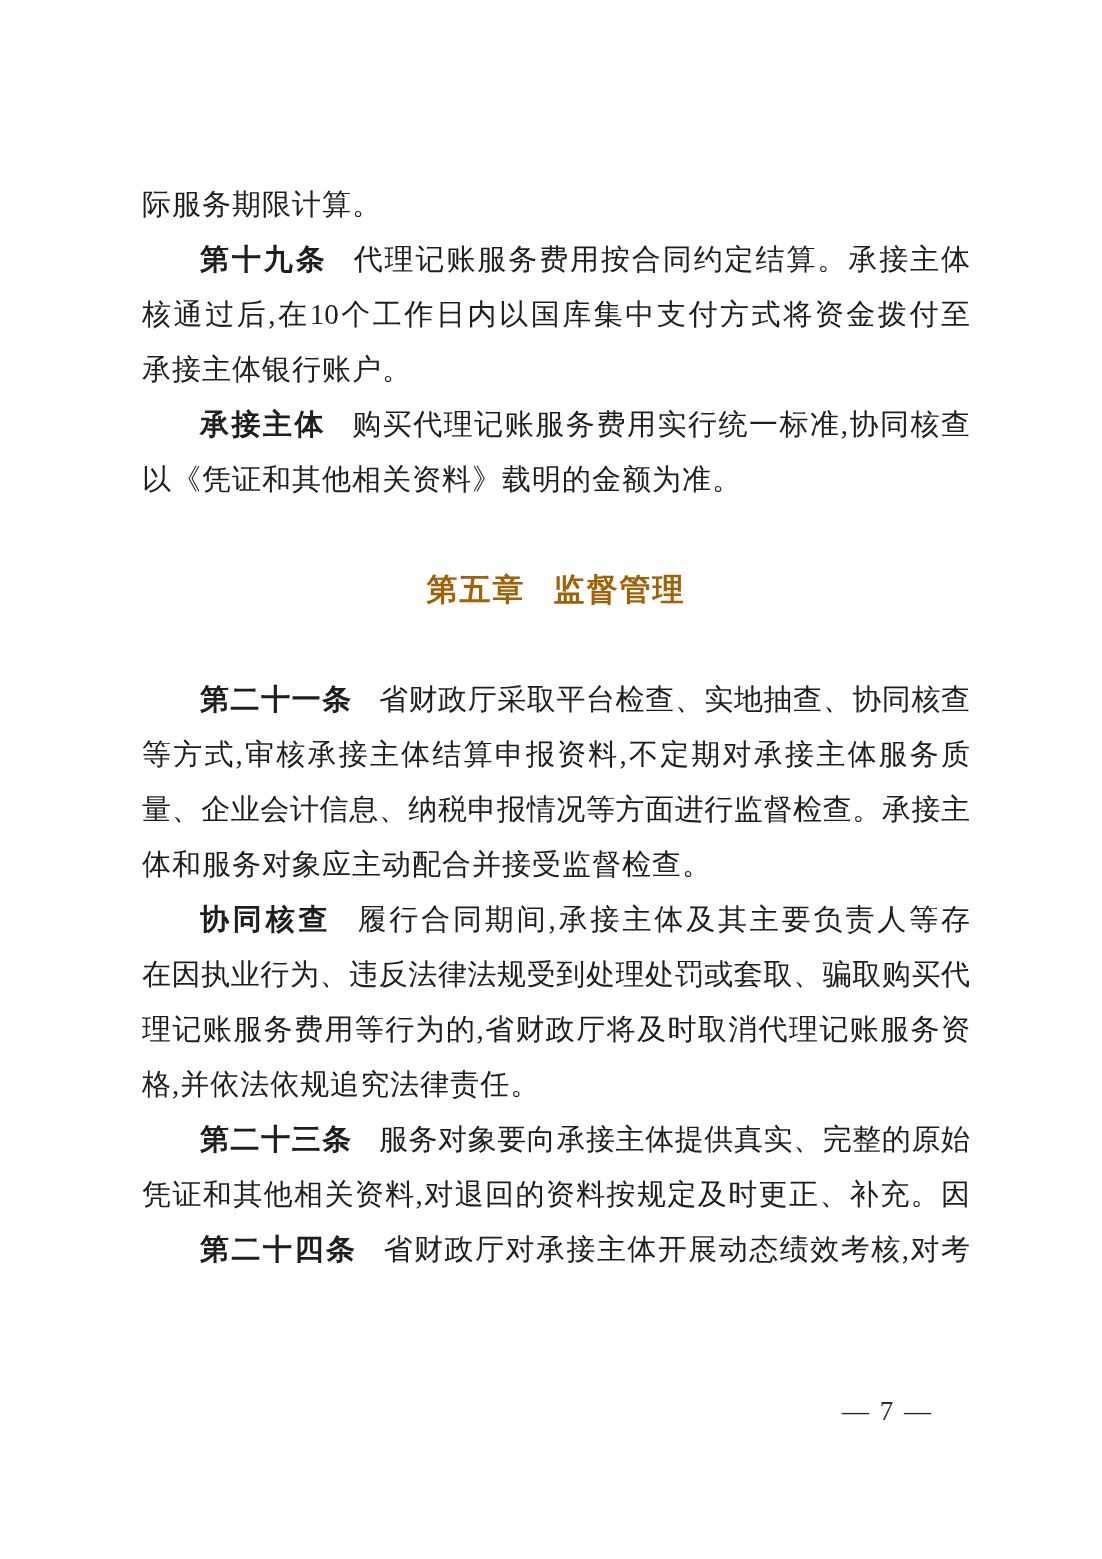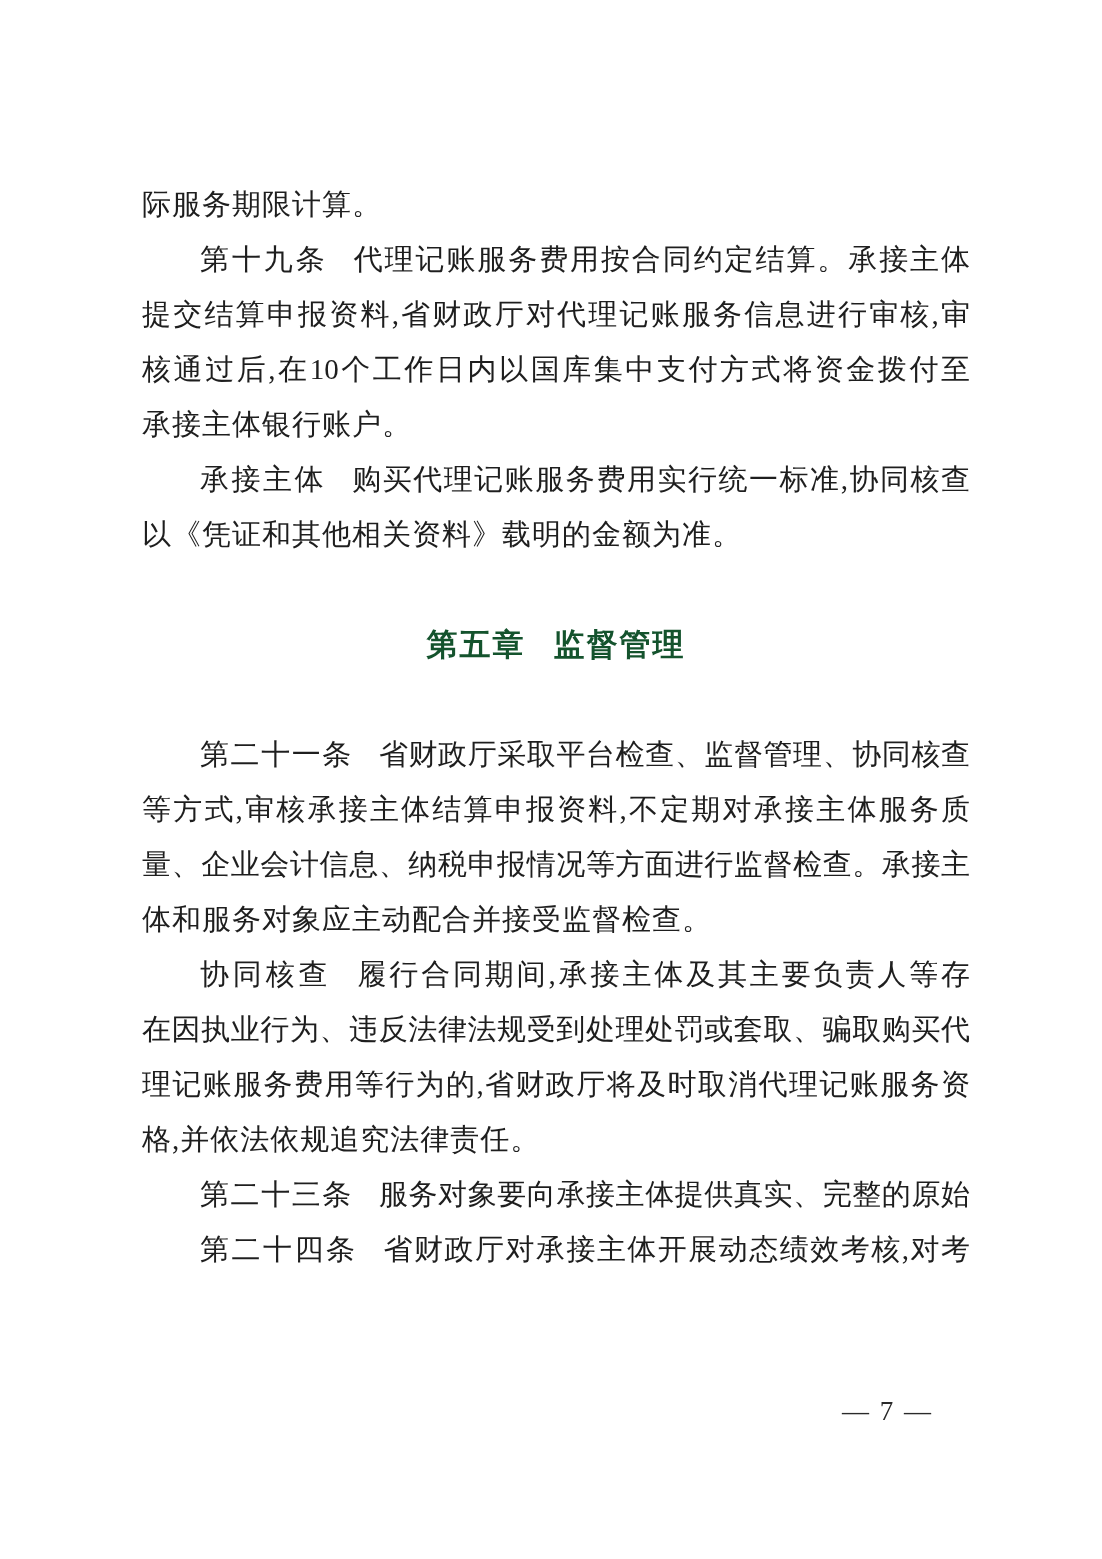--- a/index.html
+++ b/index.html
@@ -29,33 +29,33 @@
   .line.fill {
     white-space: normal;
     letter-spacing: 0;
     text-align: justify;
     text-align-last: justify;
     text-justify: distribute;
   }
   .line.indent { padding-left: 58px; }
   .article-label {
     font-family: "Liberation Sans", sans-serif;
-    font-weight: normal;
+    font-weight: bold;
     margin-right: 26px;
     letter-spacing: 1px;
   }
   .chapter-block {
     height: 165px;
     display: flex;
     align-items: center;
     justify-content: center;
     font-family: "Liberation Sans", sans-serif;
     font-weight: bold;
     font-size: 31px;
-    color: #14532d;
+    color: #a16207;
     letter-spacing: 2px;
   }
   .chapter-number { margin-right: 28px; }
   .page-number {
     position: absolute;
     top: 1396px;
     right: 169px;
     font-size: 27px;
     letter-spacing: 2px;
     color: #2a2a2a;
@@ -64,42 +64,42 @@
 </style>
 </head>
 <body>
 
 <div class="page">
   <div class="content">
 
     <div class="line">际服务期限计算。</div>
 
     <div class="line fill indent"><span class="article-label">第十九条</span><span>代理记账服务费用按合同约定结算。承接主体</span></div>
-    <div class="line fill">提交结算申报资料,省财政厅对代理记账服务信息进行审核,审</div>
     <div class="line fill">核通过后,在10个工作日内以国库集中支付方式将资金拨付至</div>
     <div class="line">承接主体银行账户。</div>
 
     <div class="line fill indent"><span class="article-label">承接主体</span><span>购买代理记账服务费用实行统一标准,协同核查</span></div>
     <div class="line">以《凭证和其他相关资料》载明的金额为准。</div>
 
     <div class="chapter-block">
       <span class="chapter-number">第五章</span>
         <span>监督管理</span>
     </div>
 
-    <div class="line fill indent"><span class="article-label">第二十一条</span><span>省财政厅采取平台检查、监督管理、协同核查</span></div>
+    <div class="line fill indent"><span class="article-label">第二十一条</span><span>省财政厅采取平台检查、实地抽查、协同核查</span></div>
     <div class="line fill">等方式,审核承接主体结算申报资料,不定期对承接主体服务质</div>
     <div class="line fill">量、企业会计信息、纳税申报情况等方面进行监督检查。承接主</div>
     <div class="line">体和服务对象应主动配合并接受监督检查。</div>
 
     <div class="line fill indent"><span class="article-label">协同核查</span><span>履行合同期间,承接主体及其主要负责人等存</span></div>
     <div class="line fill">在因执业行为、违反法律法规受到处理处罚或套取、骗取购买代</div>
     <div class="line fill">理记账服务费用等行为的,省财政厅将及时取消代理记账服务资</div>
     <div class="line">格,并依法依规追究法律责任。</div>
 
     <div class="line fill indent"><span class="article-label">第二十三条</span><span>服务对象要向承接主体提供真实、完整的原始</span></div>
+    <div class="line fill">凭证和其他相关资料,对退回的资料按规定及时更正、补充。因</div>
 
     <div class="line fill indent"><span class="article-label">第二十四条</span><span>省财政厅对承接主体开展动态绩效考核,对考</span></div>
 
   </div>
 
   <div class="page-number">— 7 —</div>
 </div>
 
 </body></html>

